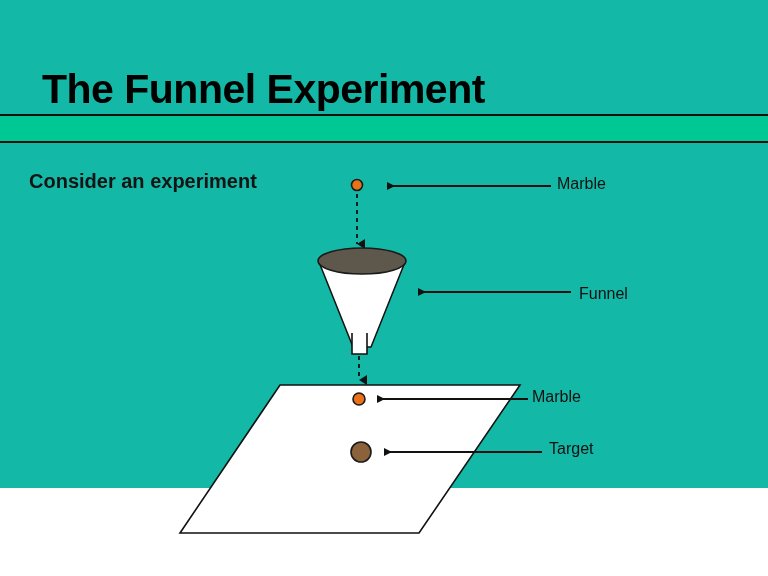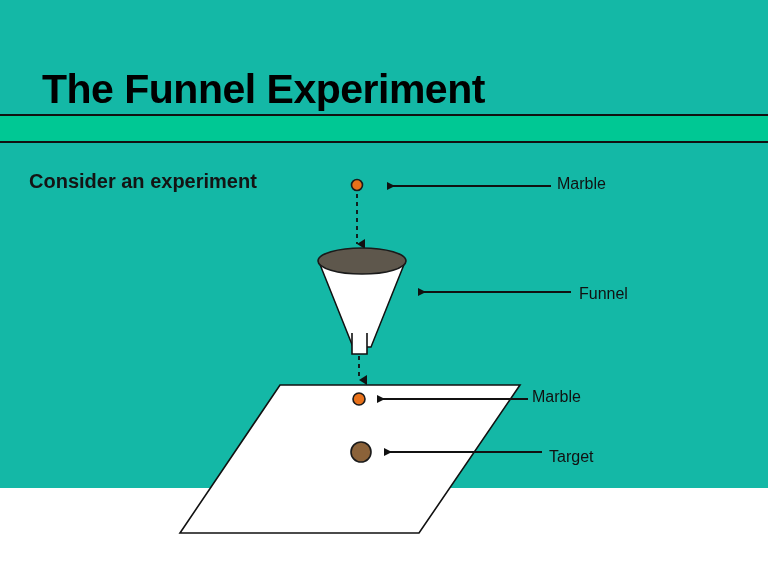--- a/index.html
+++ b/index.html
@@ -81,21 +81,21 @@
   .callout-label {
     position: absolute;
     font-family: Liberation Sans, sans-serif;
     font-size: 16px;
     color: #111111;
     white-space: nowrap;
   }
   #label-marble-top   { left: 557px; top: 175px; }
   #label-funnel       { left: 579px; top: 285px; }
   #label-marble-table { left: 532px; top: 388px; }
-  #label-target       { left: 549px; top: 440px; margin-top: 8px; }
+  #label-target       { left: 549px; top: 440px; }
 </style>
 </head>
 <body>
 
 <div id="slide">
 
   <h1 id="slide-title">The Funnel Experiment</h1>
 
   <div id="divider-bar"></div>
 

